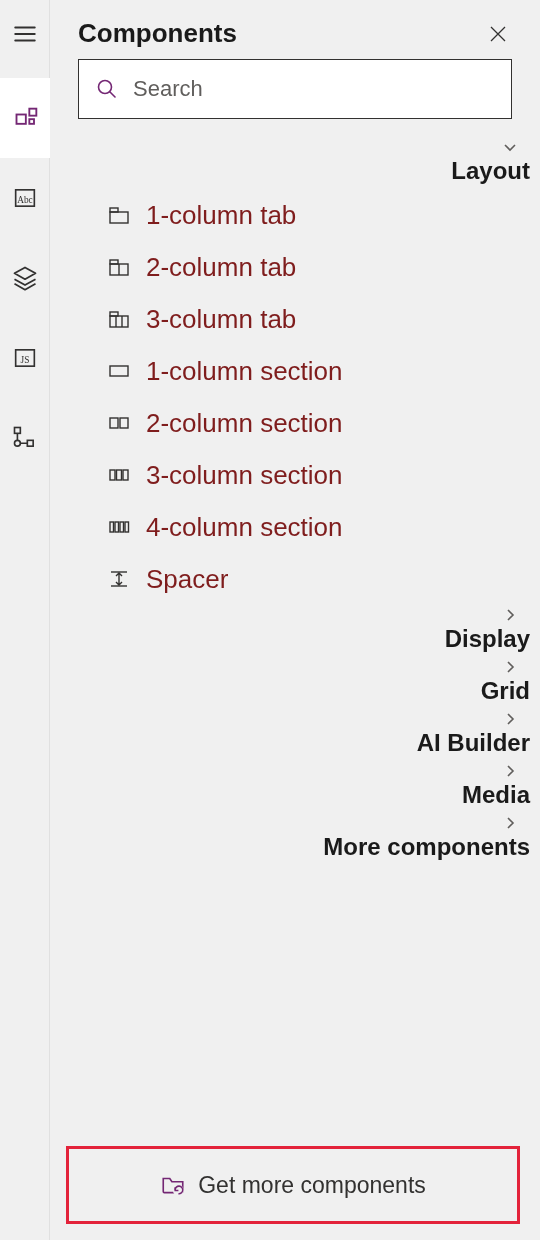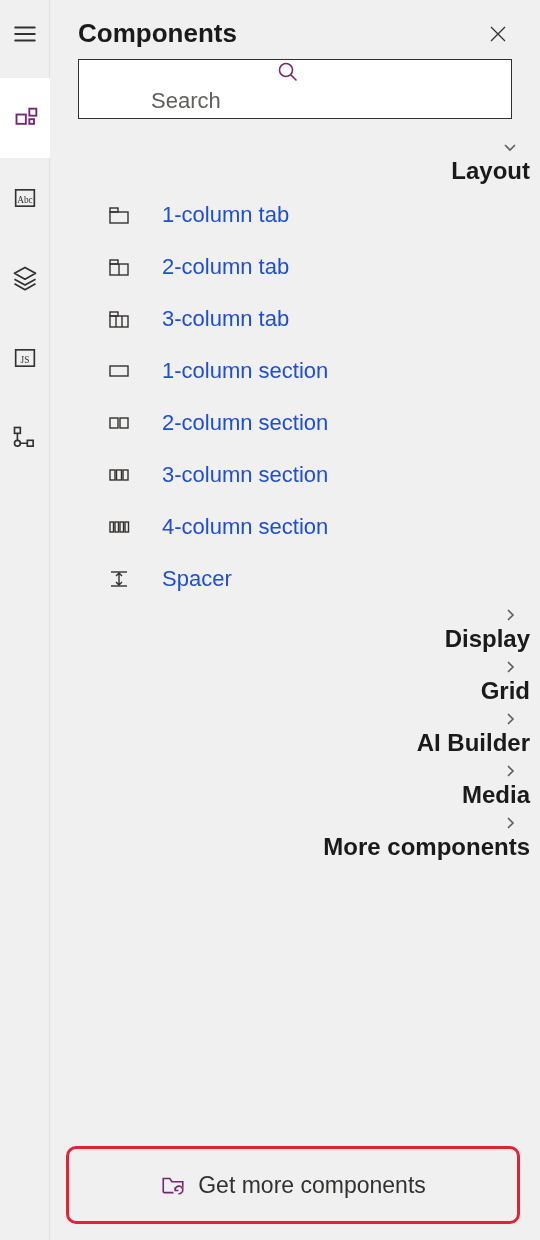--- a/index.html
+++ b/index.html
@@ -78,21 +78,20 @@
     .search-wrap {
       padding: 0 28px 14px 28px;
     }
     .search-box {
       display: flex;
       align-items: center;
       border: 1px solid #323130;
       background: #fff;
       height: 60px;
       padding: 0 16px;
-      flex-direction: column;
     }
     .search-box svg {
       margin-right: 14px;
       flex-shrink: 0;
     }
     .search-input {
       border: none;
       outline: none;
       font-size: 22px;
       color: #323130;
@@ -139,32 +138,31 @@
     .item-icon {
       width: 26px;
       height: 26px;
       display: flex;
       align-items: center;
       justify-content: center;
       margin-right: 14px;
       flex-shrink: 0;
     }
     .item-label {
-      font-size: 22px;
-      color: #1d4ed8;
+      font-size: 26px;
+      color: #7f1d1d;
       font-weight: 400;
-      margin-left: 16px;
     }
     .footer {
       position: absolute;
       bottom: 16px;
       left: 16px;
       right: 20px;
       border: 3px solid #e3223a;
-      border-radius: 10px;
+      border-radius: 0;
       height: 78px;
       display: flex;
       align-items: center;
       justify-content: center;
       cursor: pointer;
     }
     .footer-inner {
       display: flex;
       align-items: center;
       gap: 12px;

